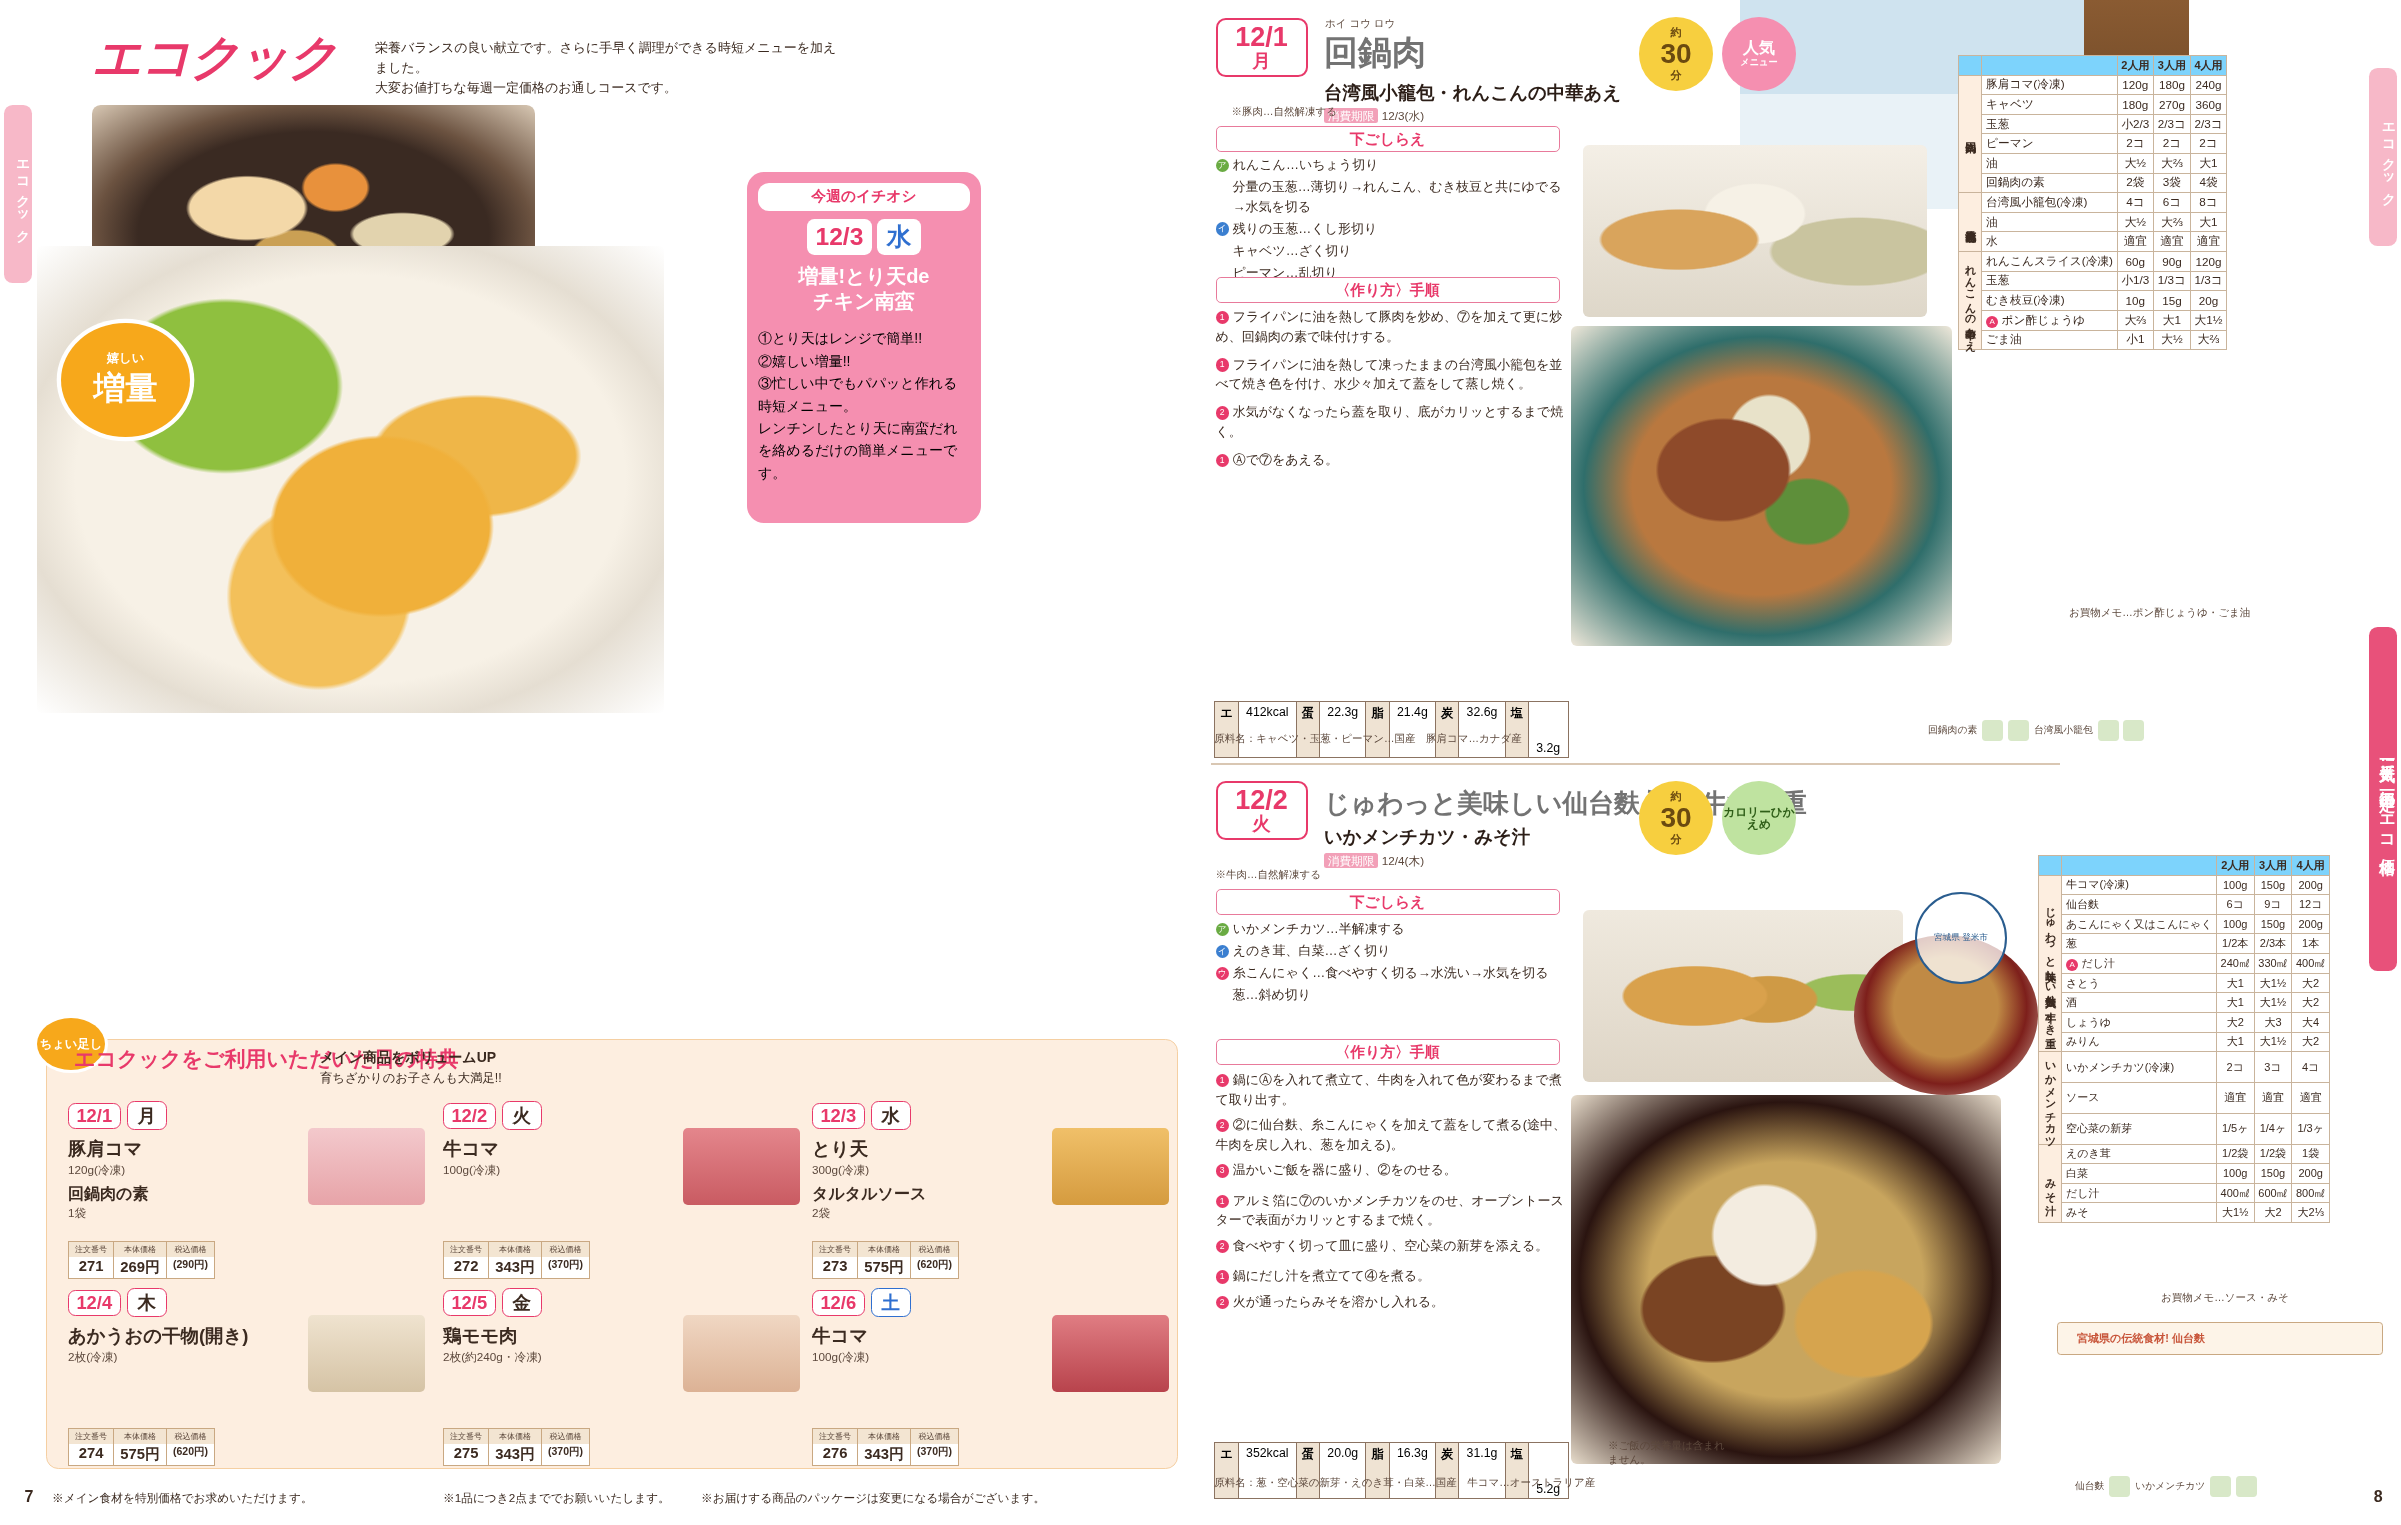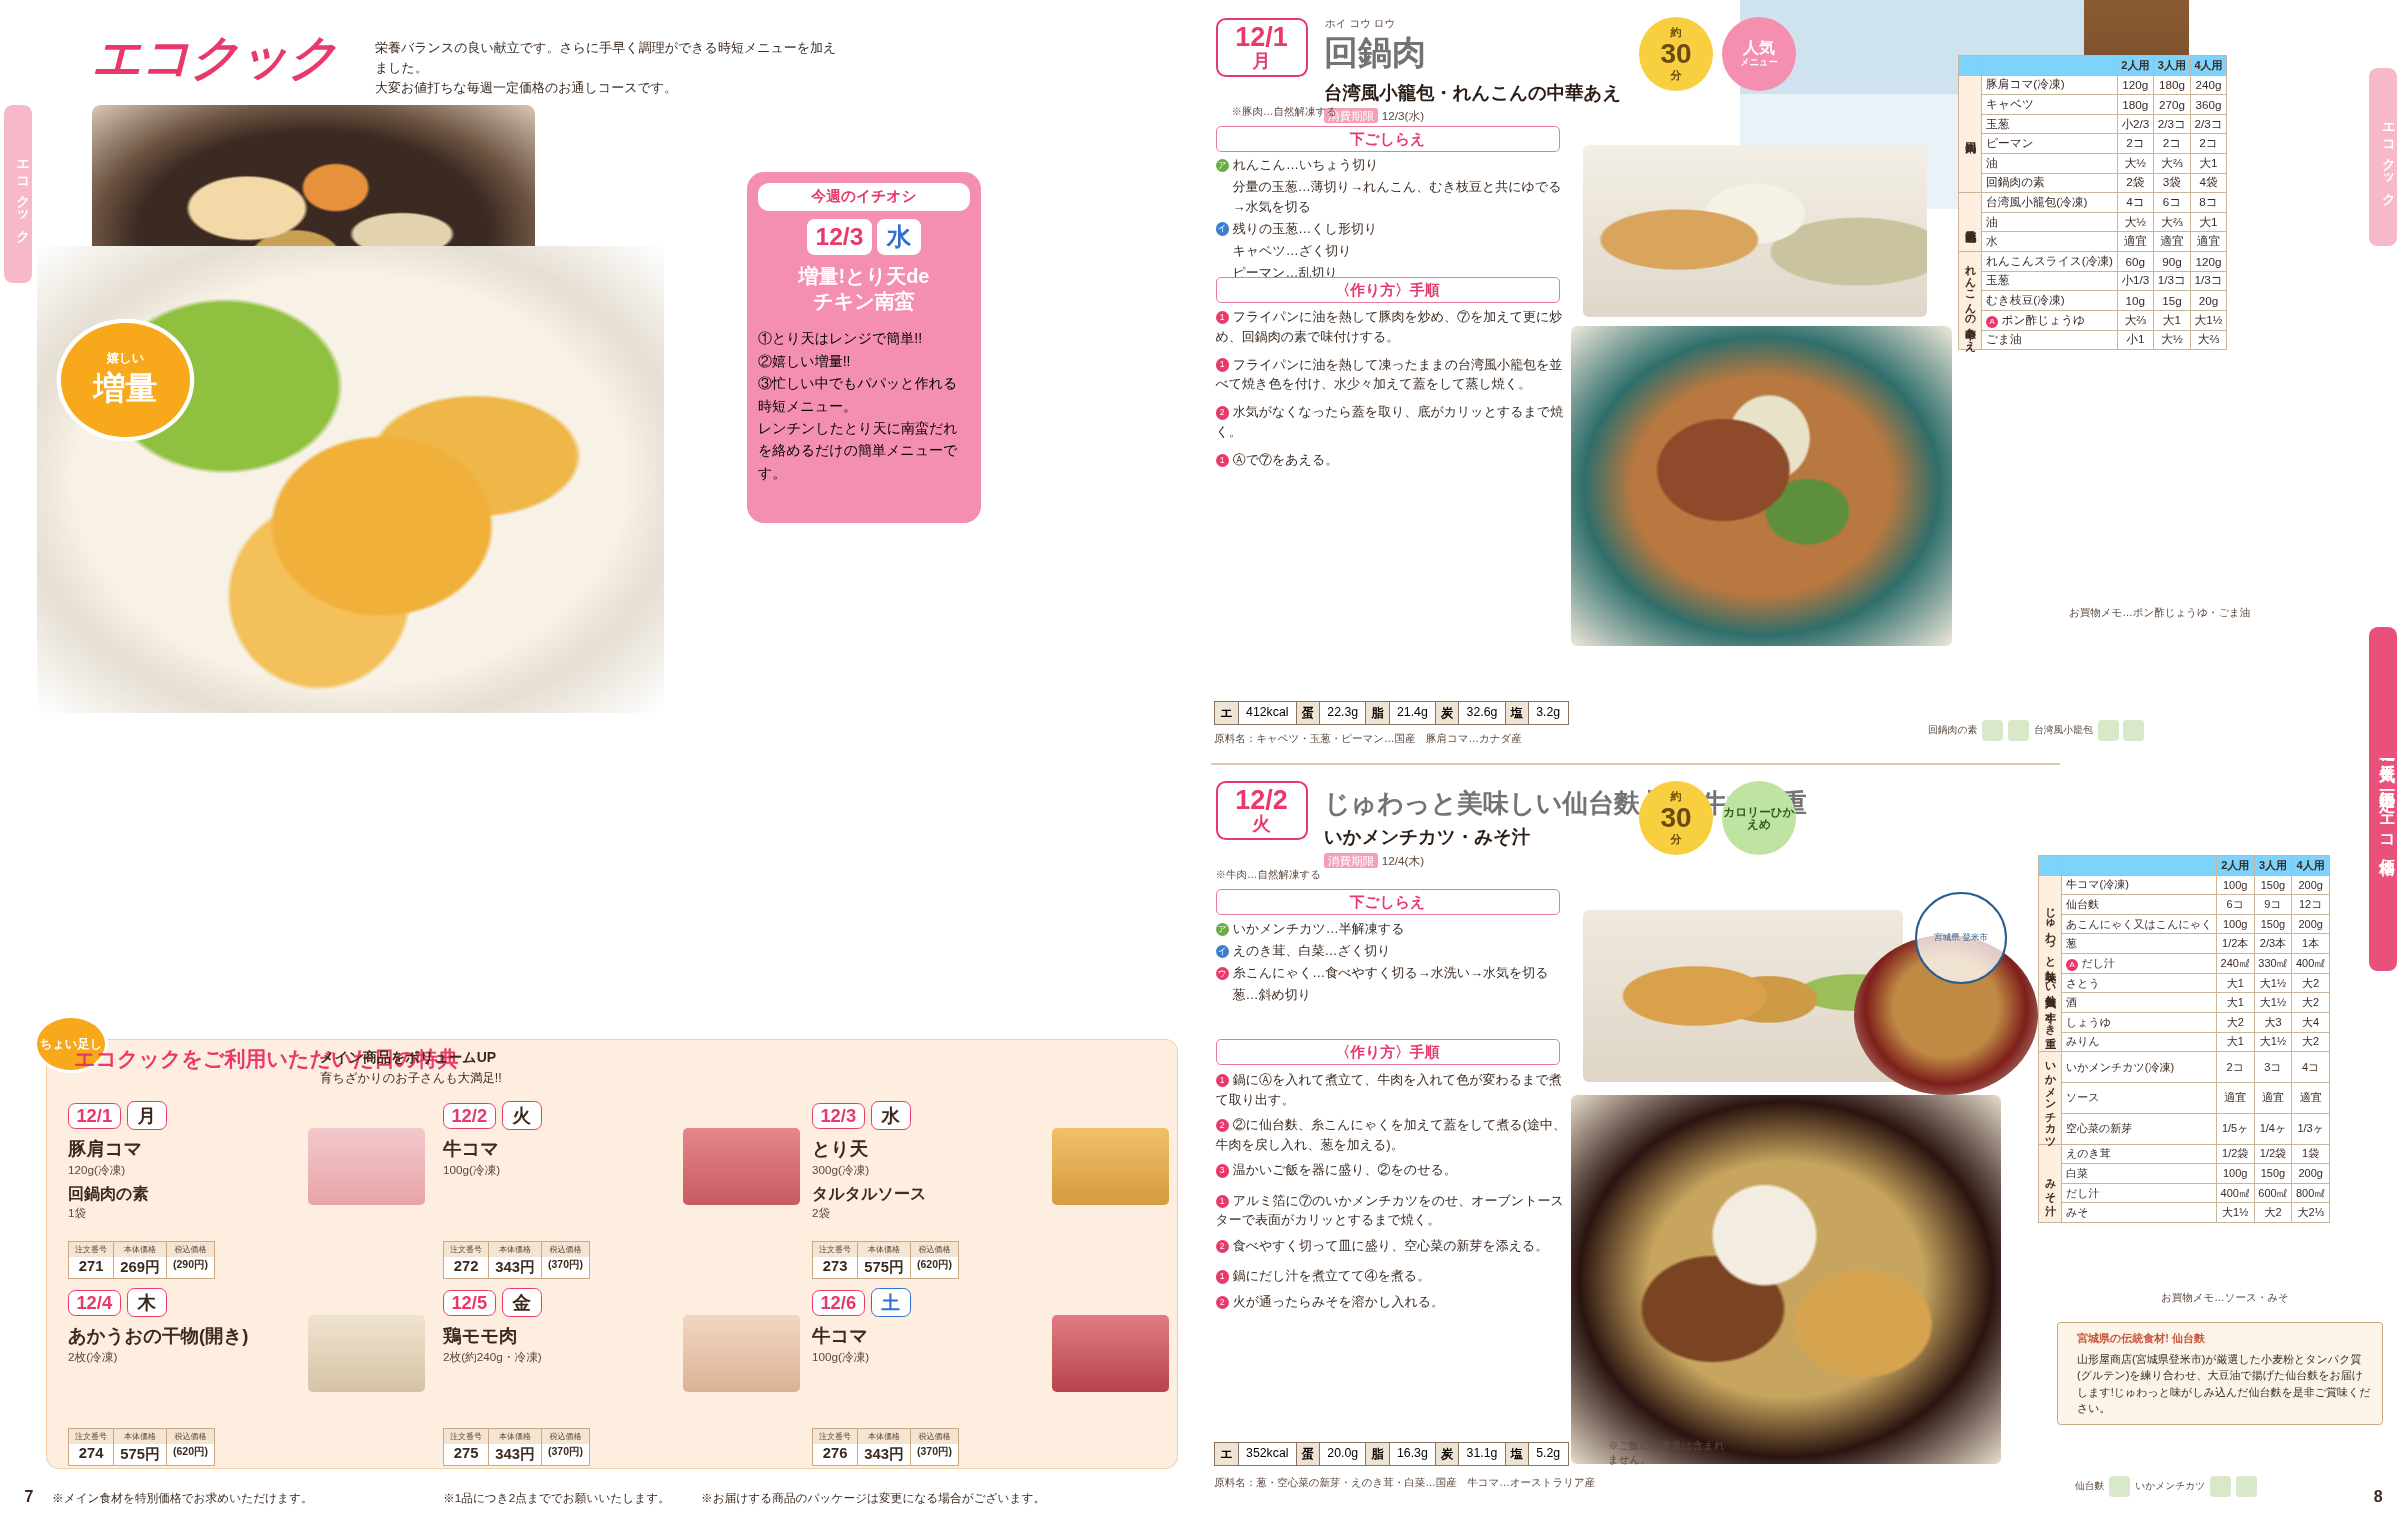--- a/index.html
+++ b/index.html
@@ -218,21 +218,21 @@
     background:#e8396a; color:#fff; font-size:8px; line-height:12.3px; text-align:center;
   }
 
   
   .nutri {
     position:absolute; display:flex; border:1.2px solid #8b7361; background:#fff;
     font-size:12.3px; align-items:stretch;
   }
   .nutri .k { background:#efe3d3; padding:2.5px 4.9px; border-right:0.6px solid #8b7361; font-weight:bold; }
   .nutri .v { padding:2.5px 7.4px; border-right:0.6px solid #8b7361; }
-  .nutri .v:last-child { border-right:none; }
+  .nutri .v:last-child { border-right:none;margin-top:36px; }
   .origin { position:absolute; font-size:10.5px; color:#5c483c; }
 
   .tip-box {
     position:absolute; border:1.2px solid #c9a882; background:#fdf4e8;
     border-radius:3.7px; padding:7.4px 9.8px; font-size:11px; line-height:1.5; color:#3b2a20;
   }
   .pagenum { position:absolute; font-size:16px; font-weight:bold; color:#3b2a20; }
   .allergy { position:absolute; display:flex; gap:4.9px; align-items:center; font-size:9.8px; color:#5c483c; }
   .allergy .ic { width:21px; height:21px; border-radius:3.7px; background:#d8e8c8; display:block; }
   .seal {
@@ -781,21 +781,20 @@
         <td>大1½</td>
         <td>大2</td>
         <td>大2⅓</td>
       </tr>
     </tbody>
       </table>
     <div class="note-small" style="left:959px; top:1291px;">お買物メモ…ソース・みそ</div>
 
     <div class="tip-box" style="left:855px; top:1322px; width:326px;padding-left:19px;">
       <div style="font-weight:bold; color:#c8553a">宮城県の伝統食材! 仙台麩</div>
-      <div style="margin-top:3.7px">山形屋商店(宮城県登米市)が厳選した小麦粉とタンパク質(グルテン)を練り合わせ、大豆油で揚げた仙台麩をお届けします!じゅわっと味がしみ込んだ仙台麩を是非ご賞味ください。</div>
     </div>
 
     <div class="nutri" style="left:12.3px; top:1442px;">
       <span class="k">エ</span>
         <span class="v">352kcal</span>
       <span class="k">蛋</span>
         <span class="v">20.0g</span>
       <span class="k">脂</span>
         <span class="v">16.3g</span>
       <span class="k">炭</span>

